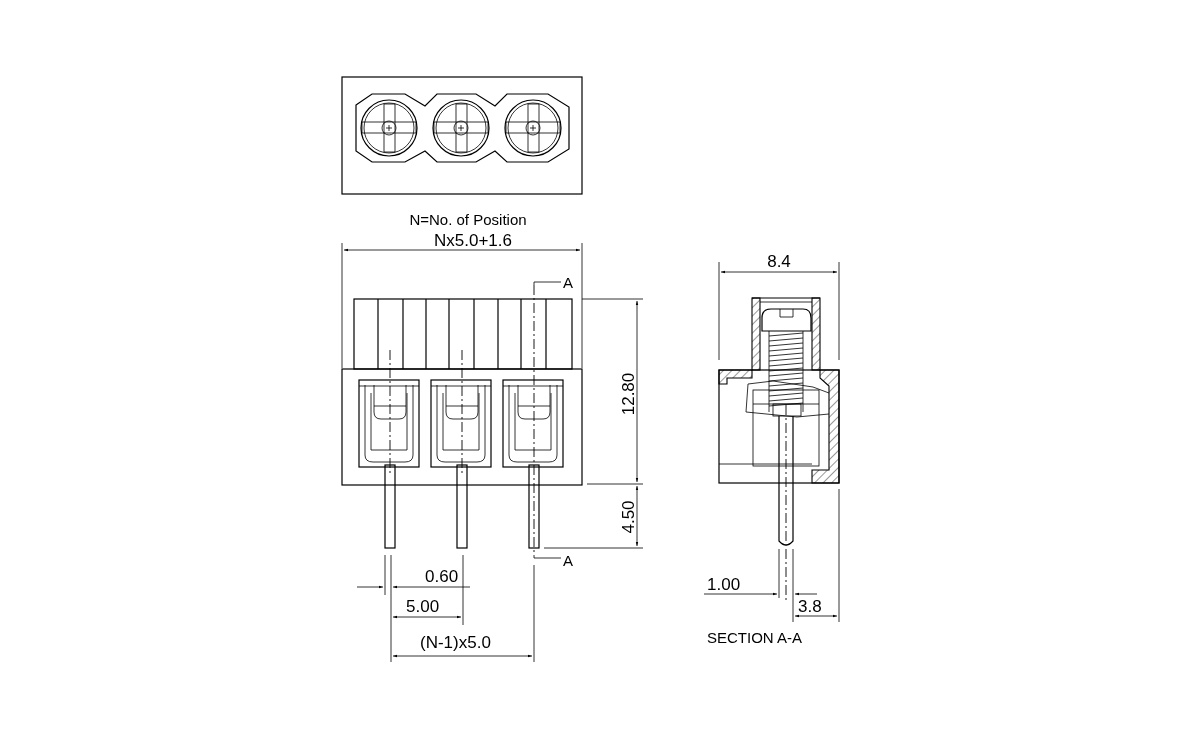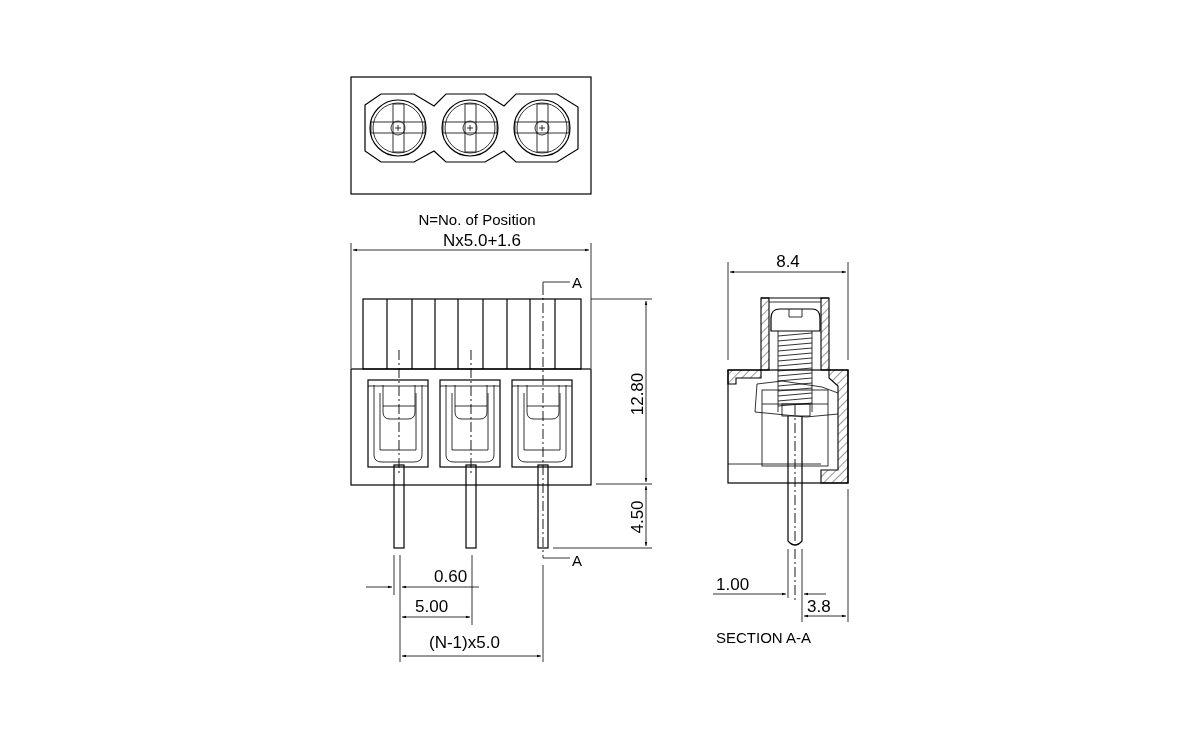--- a/index.html
+++ b/index.html
@@ -1,17 +1,17 @@
 <!DOCTYPE html>
 <html><head>
   <meta charset="utf-8">
   <style>
     html, body { margin: 0; padding: 0; background: #ffffff; }
     body { width: 1200px; height: 741px; overflow: hidden; position: relative; }
-    .canvas { position: absolute; left: 16px; top: 0; width: 1160px; height: 741px; }
+    .canvas { position: absolute; left: 7px; top: 0; width: 1160px; height: 741px; }
     svg { display: block; }
     .ln { stroke: #000; stroke-width: 1.2; fill: none; }
     .thin { stroke: #000; stroke-width: 0.8; fill: none; }
     .dash { stroke: #000; stroke-width: 0.9; fill: none; stroke-dasharray: 10 3 2 3; }
     .txt { font-family: "Liberation Sans", sans-serif; fill: #000; }
     .dim { font-size: 17px; }
     .lbl { font-size: 15px; }
     .hatch { fill: url(#hatch); stroke: #000; stroke-width: 1.1; }
   </style>
 </head>

